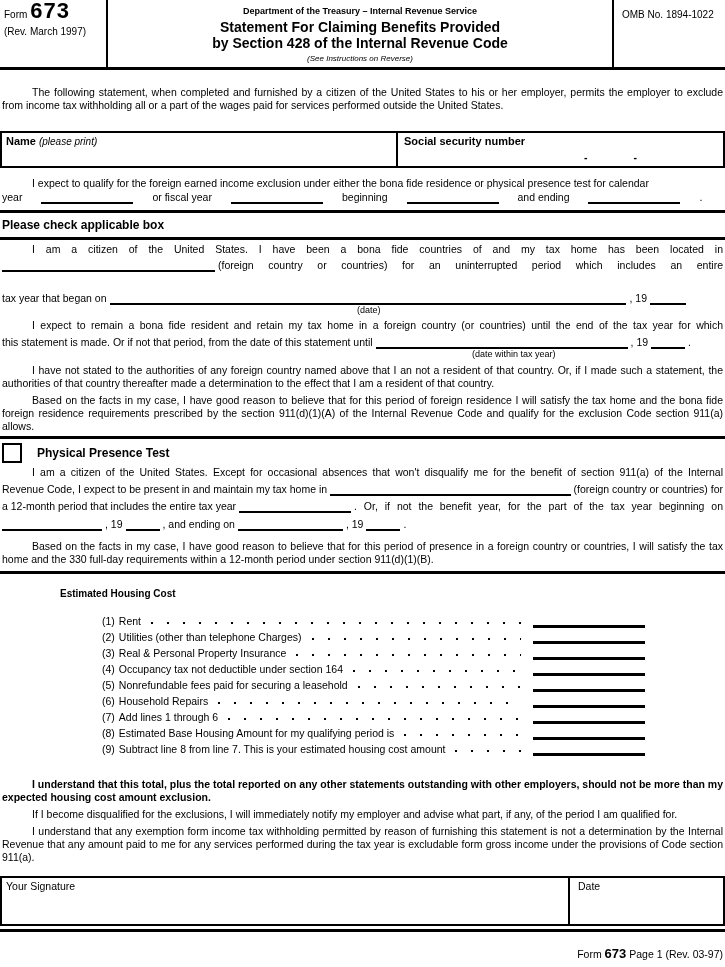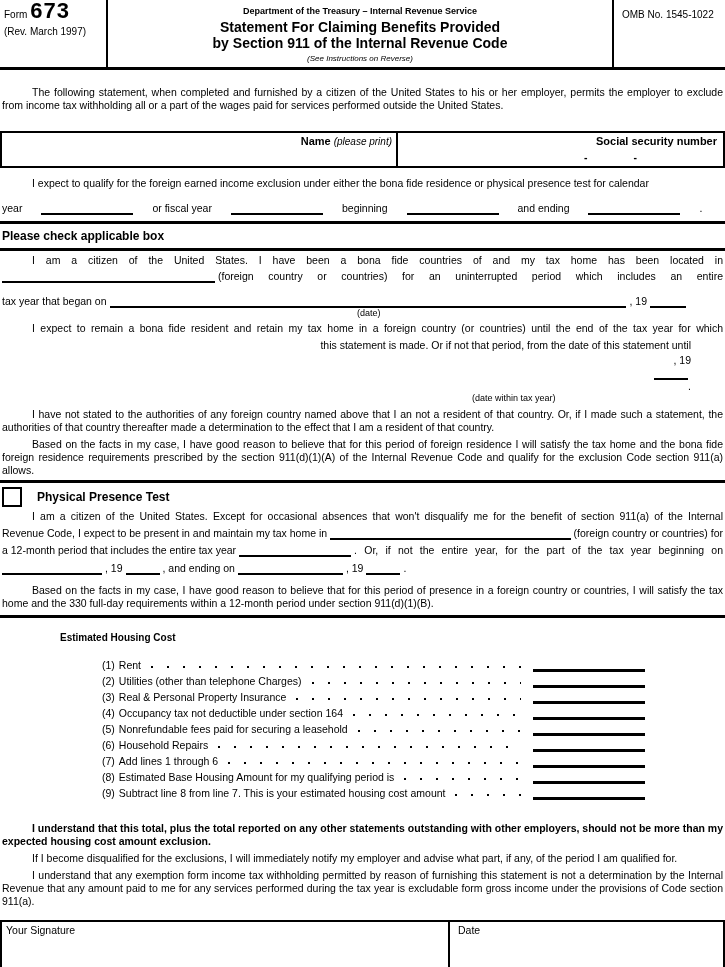--- a/index.html
+++ b/index.html
@@ -48,21 +48,21 @@
   
   .houstitle{font-weight:bold;font-size:10px;margin-left:58px;}
   .hrow{display:flex;align-items:flex-end;height:16px;padding-left:100px;padding-right:78px;}
   .hnum{white-space:pre;}
   .hlab{white-space:pre;margin-left:4px;}
   .dots{flex:1;margin:0 12px 0 10px;align-self:stretch;
         background:repeating-linear-gradient(90deg,#000 0 2px,transparent 2px 16px) 0 calc(100% - 4px)/100% 2px no-repeat;}
   .amt{width:112px;border-bottom:3px solid #000;height:10px;align-self:flex-end;}
   
   .sigbox{display:flex;border:2px solid #000;margin:0 -2px;height:50px;box-sizing:border-box;}
-  .sigcell{width:448px;border-right:2px solid #000;padding:2px 4px;box-sizing:border-box;}
+  .sigcell{width:568px;border-right:2px solid #000;padding:2px 4px;box-sizing:border-box;}
   .datecell{flex:1;padding:2px 8px;box-sizing:border-box;}
   
   .footer{display:flex;align-items:flex-end;padding-top:2px;}
   .foot-spacer{width:238px;}
   .foot-form{margin-left:auto;white-space:pre;}
   .foot-673{font-weight:bold;font-size:13px;}
 </style>
 </head>
 <body>
 
@@ -71,45 +71,45 @@
   <div class="hdr">
     <div class="hdr-left">
       <span class="form-word">Form</span>
       <span class="form-num">673</span>
       <div class="rev">(Rev. March 1997)</div>
     </div>
     <div class="hdr-center">
       <div class="agency">Department of the Treasury – Internal Revenue Service</div>
       <div class="title">
         <div>Statement For Claiming Benefits Provided</div>
-        <div>by Section 911 of the Internal Revenue Code</div>
+        <div>by Section 428 of the Internal Revenue Code</div>
       </div>
       <div class="seeinstr">(See Instructions on Reverse)</div>
     </div>
     <div class="hdr-right">
-      <span>OMB No. 1545-1022</span>
+      <span>OMB No. 1894-1022</span>
     </div>
   </div>
 
   <p class="body ind" style="margin-top:16px;">The following statement, when completed and furnished by a citizen of the United States to his or her employer, permits the employer to exclude from income tax withholding all or a part of the wages paid for services performed outside the United States.</p>
 
-  <div class="nbox" style="margin-top:19px;text-align:right;">
+  <div class="nbox" style="margin-top:19px;">
     <div class="ncell">
       <span class="boldlab">Name</span>
       <span class="hintlab">(please print)</span>
     </div>
     <div class="scell">
       <span class="boldlab">Social security number</span>
       <span class="ssn-dashes">--</span>
     </div>
   </div>
 
   <div style="margin-top:9px;">
     <div class="ind">I expect to qualify for the foreign earned income exclusion under either the bona fide residence or physical presence test for calendar</div>
-    <div class="fline" style="margin-top:12px;gap:16px;">
+    <div class="fline" style="margin-top:1px;gap:16px;">
       <span class="t">year</span>
       <span class="blank" style="width:92px;"></span>
       <span class="t">or fiscal year</span>
       <span class="blank" style="width:92px;"></span>
       <span class="t">beginning</span>
       <span class="blank" style="width:92px;"></span>
       <span class="t">and ending</span>
       <span class="blank" style="width:92px;"></span>
       <span class="t">.</span>
     </div>
@@ -117,30 +117,30 @@
 
   <div class="hrule" style="margin-top:6px;"></div>
   <div class="checkhead" style="margin-top:6px;">Please check applicable box</div>
   <div class="hrule" style="margin-top:5px;"></div>
 
   <div class="jline ind" style="margin-top:3px;">I am a citizen of the United States. I have been a bona fide countries of and my tax home has been located in</div>
   <div class="fline" style="margin-top:3px;">
     <span class="blank" style="width:213px;margin-left:0;"></span>
     <span class="fill-just">(foreign country or countries) for an uninterrupted period which includes an entire</span>
   </div>
-  <div class="fline" style="margin-top:12px;padding-right:34px;">
+  <div class="fline" style="margin-top:20px;padding-right:34px;">
     <span class="t">tax year that began on</span>
     <span class="blank grow"></span>
     <span class="t">, 19</span>
     <span class="blank" style="width:36px;"></span>
   </div>
   <div class="sublabel" style="padding-left:355px;">(date)</div>
 
   <div class="jline ind" style="margin-top:4px;">I expect to remain a bona fide resident and retain my tax home in a foreign country (or countries) until the end of the tax year for which</div>
-  <div class="fline" style="margin-top:4px;padding-right:32px;flex-direction:column;">
+  <div class="fline" style="margin-top:4px;padding-right:32px;">
     <span class="t">this statement is made. Or if not that period, from the date of this statement until</span>
     <span class="blank grow"></span>
     <span class="t">, 19</span>
     <span class="blank" style="width:34px;"></span>
     <span class="t">.</span>
   </div>
   <div class="sublabel" style="padding-left:470px;">(date within tax year)</div>
 
   <p class="body ind" style="margin-top:5px;">I have not stated to the authorities of any foreign country named above that I an not a resident of that country. Or, if I made such a statement, the authorities of that country thereafter made a determination to the effect that I am a resident of that country.</p>
   <p class="body ind" style="margin-top:4px;">Based on the facts in my case, I have good reason to believe that for this period of foreign residence I will satisfy the tax home and the bona fide foreign residence requirements prescribed by the section 911(d)(1)(A) of the Internal Revenue Code and qualify for the exclusion Code section 911(a) allows.</p>
@@ -153,21 +153,21 @@
   </div>
   <div class="jline ind" style="margin-top:3px;">I am a citizen of the United States. Except for occasional absences that won't disqualify me for the benefit of section 911(a) of the Internal</div>
   <div class="fline" style="margin-top:4px;">
     <span class="t">Revenue Code, I expect to be present in and maintain my tax home in</span>
     <span class="blank grow"></span>
     <span class="t">(foreign country or countries) for</span>
   </div>
   <div class="fline" style="margin-top:4px;">
     <span class="t">a 12-month period that includes the entire tax year</span>
     <span class="blank" style="width:112px;"></span>
-    <span class="fill-just">. Or, if not the entire year, for the part of the tax year beginning on</span>
+    <span class="fill-just">. Or, if not the benefit year, for the part of the tax year beginning on</span>
   </div>
   <div class="fline" style="margin-top:5px;">
     <span class="blank" style="width:100px;margin-left:0;"></span>
     <span class="t">, 19</span>
     <span class="blank" style="width:34px;"></span>
     <span class="t">, and ending on</span>
     <span class="blank" style="width:105px;"></span>
     <span class="t">, 19</span>
     <span class="blank" style="width:34px;"></span>
     <span class="t">.</span>

